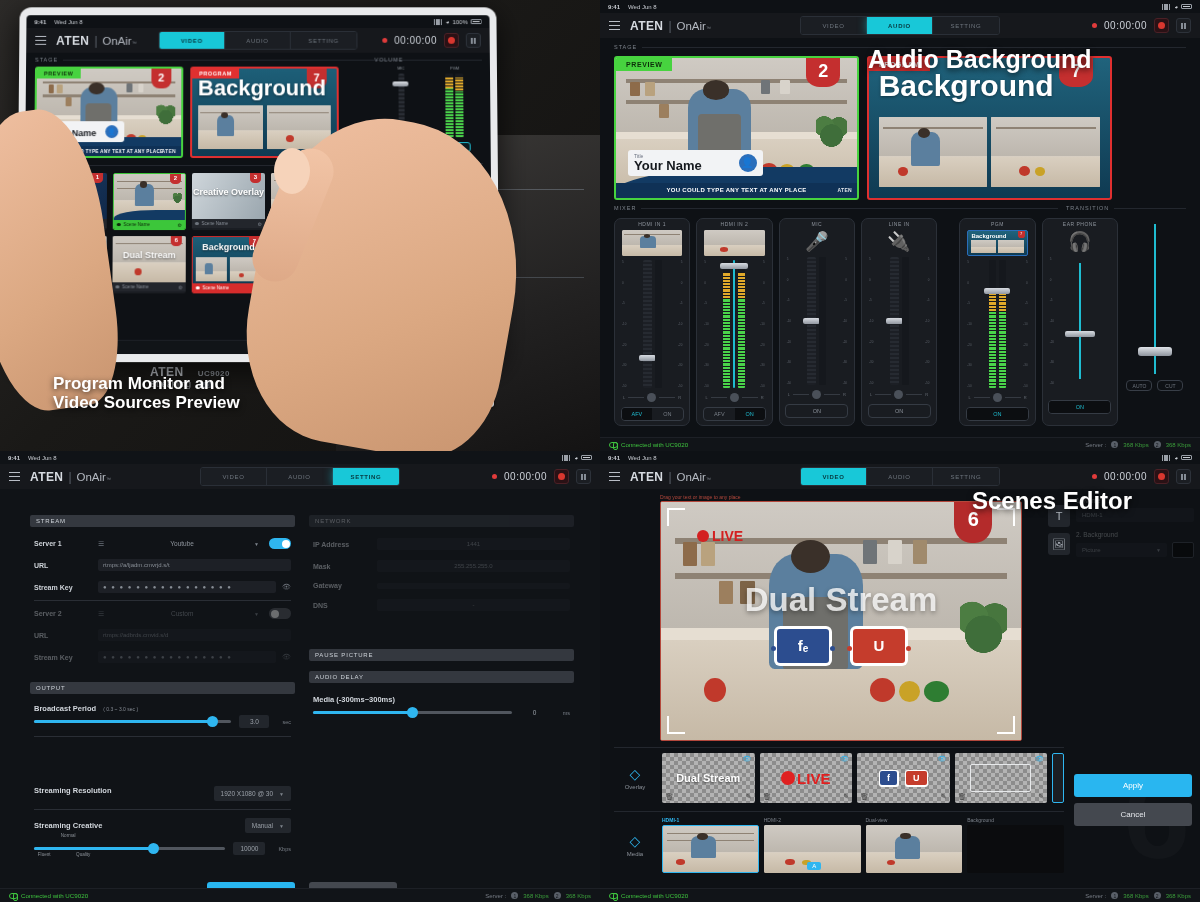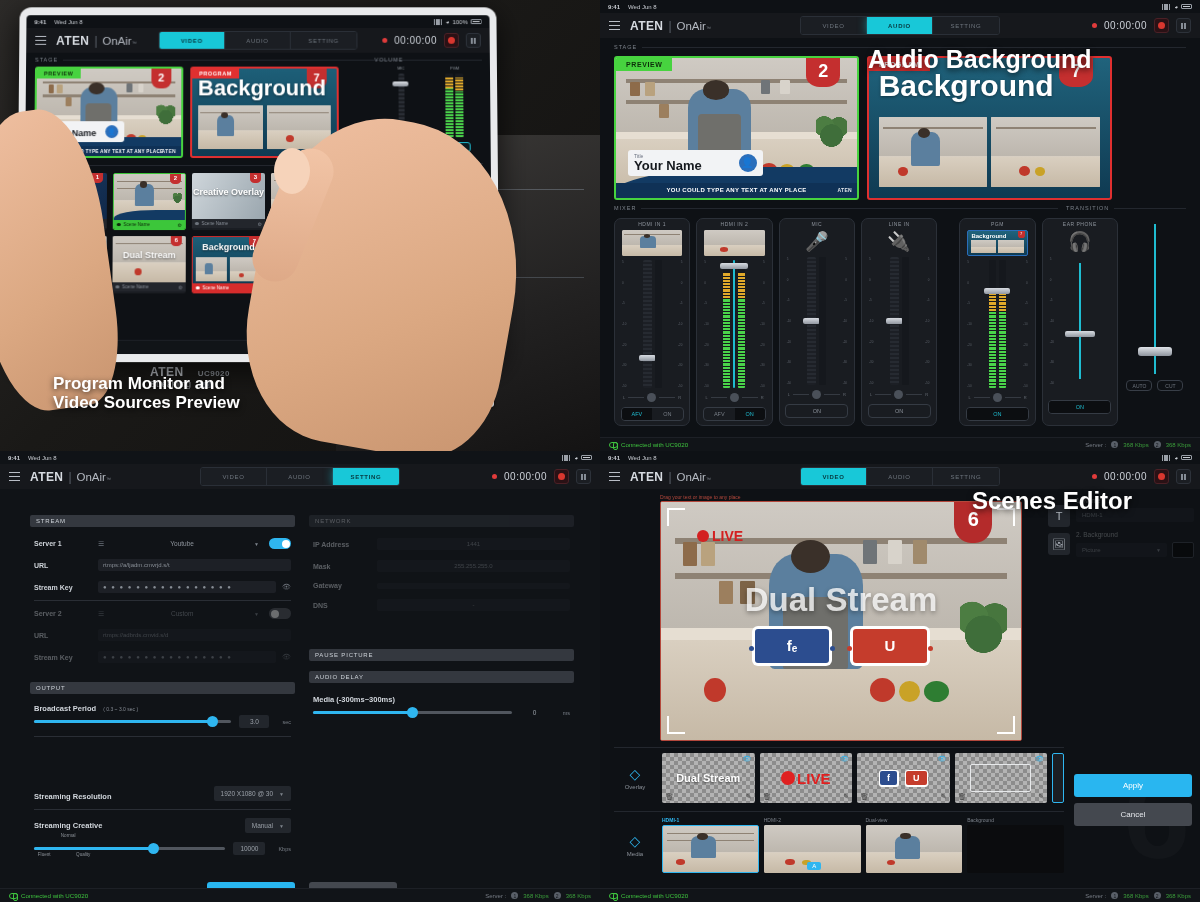--- a/index.html
+++ b/index.html
@@ -255,21 +255,21 @@
   .ed-title { position:absolute; left:0; right:0; top:33%; text-align:center;
     font-size:33px; font-weight:bold; color:rgba(255,255,255,.78);
     text-shadow:0 2px 5px rgba(0,0,0,.35); }
   .ed-live { position:absolute; left:10%; top:11%; display:flex; align-items:center; gap:3px;
     color:#d32020; font-weight:bold; font-size:14px; }
   .ed-live .d { width:12px;height:12px;border-radius:50%;background:#d32020; }
   .ed-num { position:absolute; top:0; right:8%; width:38px; padding:6px 0 12px;
     background:#b42b2b; color:#fff; font-size:20px; font-weight:bold; text-align:center;
     border-radius:0 0 45% 45%; }
   .social { position:absolute; left:0; right:0; top:52%; display:flex; justify-content:center; gap:18px; }
-  .sbtn { width:80px; height:40px; background:#fff; border-radius:6px; padding:3px;
+  .sbtn { width:58px; height:40px; background:#fff; border-radius:6px; padding:3px;
     display:flex; align-items:center; justify-content:center; position:relative; }
   .sbtn .inner { width:100%; height:100%; border-radius:3px; display:flex;
     align-items:center; justify-content:center; color:#fff; font-size:15px; font-weight:bold; }
   .sbtn .pin { position:absolute; width:5px; height:5px; border-radius:50%; }
   .ovrow { display:flex; gap:5px; align-items:stretch; }
   .ovcell { flex:1; height:50px; border-radius:2px; position:relative; overflow:hidden;
     background-color:#9a9a9a;
     background-image: linear-gradient(45deg,#8c8c8c 25%,transparent 25%,transparent 75%,#8c8c8c 75%),
                       linear-gradient(45deg,#8c8c8c 25%,#b3b3b3 25%,#b3b3b3 75%,#8c8c8c 75%);
     background-size:8px 8px; background-position:0 0,4px 4px;
@@ -1220,21 +1220,21 @@
                 <div class="fillb" style="width:90%"></div>
                 <div class="hnd" style="left:calc(90% - 5px)"></div>
               </div>
               <div class="numbox">3.0</div>
               <div class="unit">sec</div>
             </div>
           </div>
 
           <div class="divline" style="margin:6px 4px;"></div>
 
-          <div style="display:flex;align-items:flex-end;padding:2px 4px;margin-top:47px;">
+          <div style="display:flex;align-items:flex-start;padding:2px 4px;margin-top:47px;">
             <span style="font-size:7.5px;color:#d2d7dd;font-weight:bold;flex:1;">Streaming Resolution</span>
             <span class="selbox">
               <span>1920 X1080 @ 30</span>
               <span class="caret">▼</span>
             </span>
           </div>
 
           <div class="divline" style="margin:6px 4px;"></div>
 
           <div style="padding:2px 4px;">

